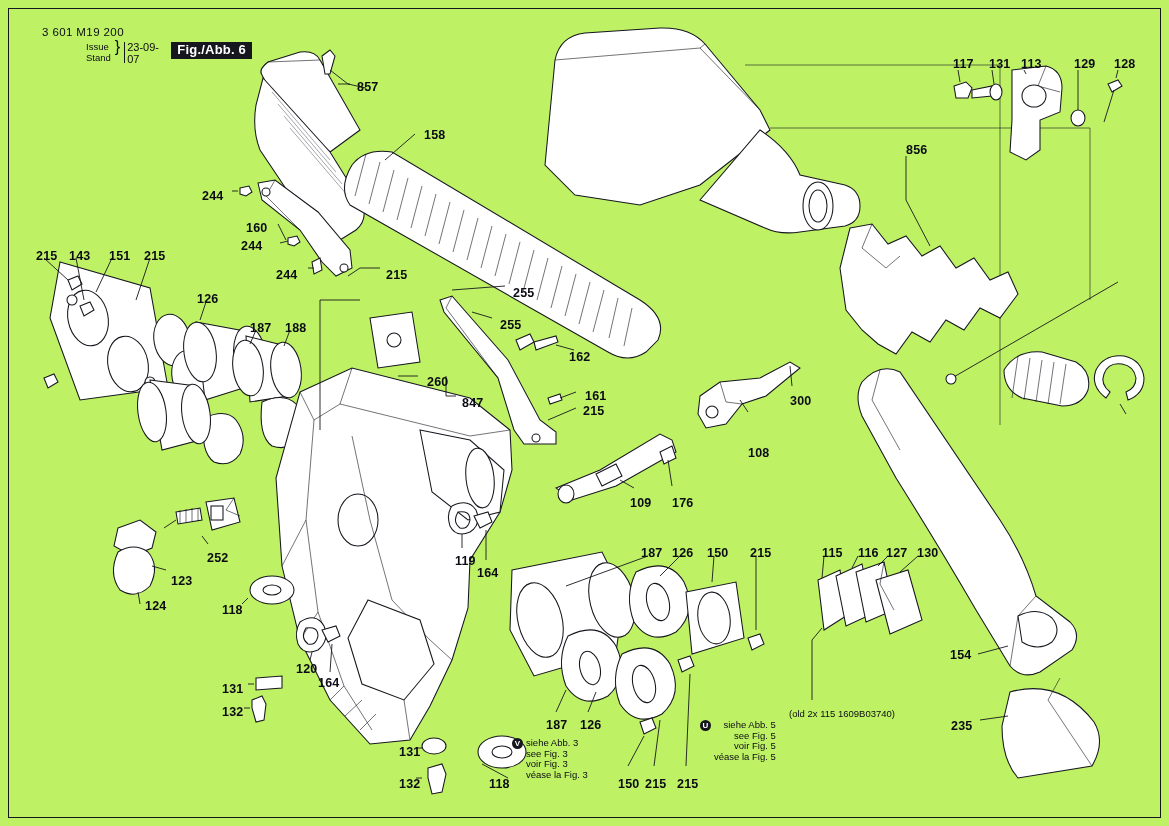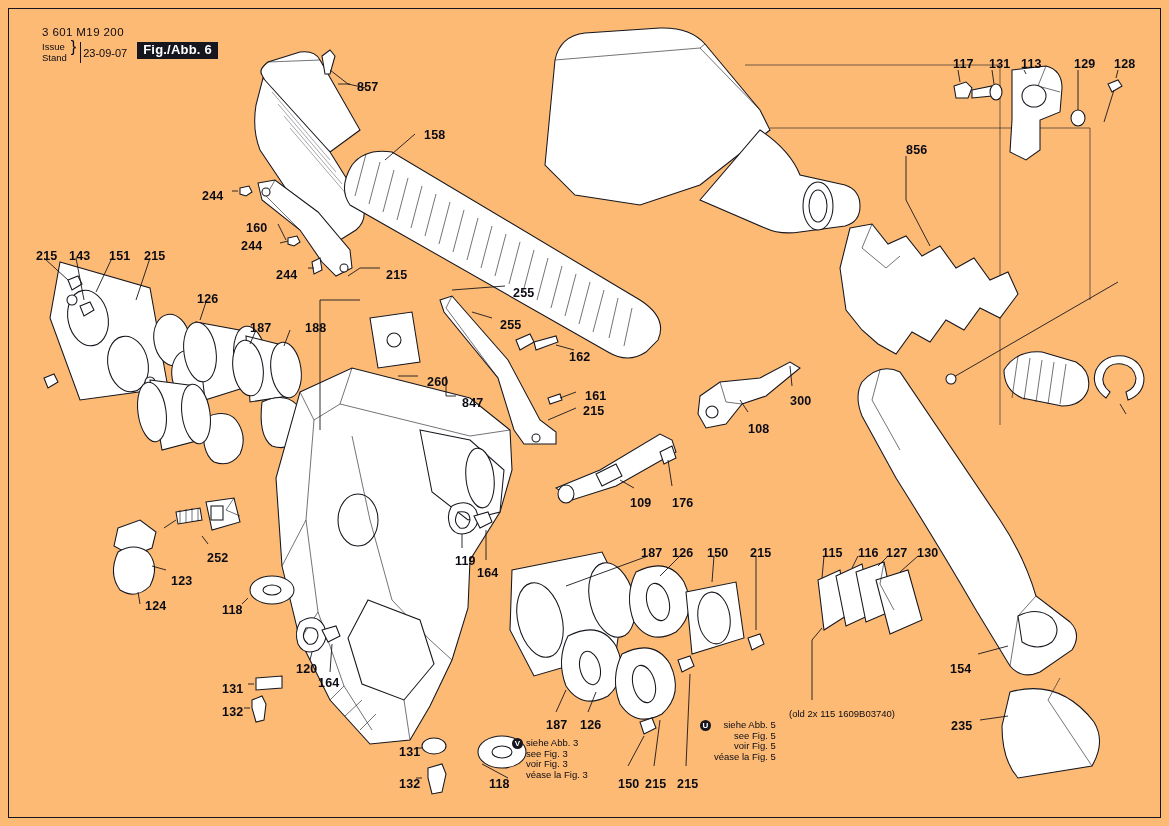--- a/index.html
+++ b/index.html
@@ -4,21 +4,21 @@
 <style>
   html,body{margin:0;padding:0;background:#ffffff;}
   body{
     font-family:"Liberation Sans", sans-serif;
     color:#0b0b14;
   }
   #sheet{
     position:relative;
     width:1169px;
     height:826px;
-    background:#fdba74;
+    background:#bef264;
     overflow:hidden;
   }
   .border{
     position:absolute;
     left:8px; top:8px;
     width:1153px; height:810px;
     border:1.5px solid #16161e;
     box-sizing:border-box;
   }
   
@@ -31,20 +31,21 @@
   }
   .hdr .partno{
     font-size:11.5px;
     letter-spacing:0.4px;
     margin-bottom:4px;
   }
   .hdr-row{
     display:flex;
     align-items:flex-start;
     gap:4px;
+    margin-left:44px;
   }
   .issue-lbl{
     font-size:9.5px;
     line-height:10.5px;
     white-space:pre;
   }
   .brace{
     font-size:16px;
     line-height:11px;
     margin-top:-1px;
@@ -442,45 +443,45 @@
       <div class="lbl" style="left: 276px; top: 268px;">244</div>
       <div class="lbl" style="left: 386px; top: 268px;">215</div>
       <div class="lbl" style="left: 513px; top: 286px;">255</div>
       <div class="lbl" style="left: 500px; top: 318px;">255</div>
       <div class="lbl" style="left: 36px; top: 249px;">215</div>
       <div class="lbl" style="left: 69px; top: 249px;">143</div>
       <div class="lbl" style="left: 109px; top: 249px;">151</div>
       <div class="lbl" style="left: 144px; top: 249px;">215</div>
       <div class="lbl" style="left: 197px; top: 292px;">126</div>
       <div class="lbl" style="left: 250px; top: 321px;">187</div>
-      <div class="lbl" style="left: 285px; top: 321px; margin-left: 20px;">188</div>
+      <div class="lbl" style="left: 285px; top: 321px;">188</div>
       <div class="lbl" style="left: 569px; top: 350px;">162</div>
       <div class="lbl" style="left: 427px; top: 375px;">260</div>
       <div class="lbl" style="left: 462px; top: 396px;">847</div>
       <div class="lbl" style="left: 585px; top: 389px;">161</div>
       <div class="lbl" style="left: 583px; top: 404px;">215</div>
       <div class="lbl" style="left: 790px; top: 394px;">300</div>
-      <div class="lbl" style="left: 748px; top: 422px;">108</div>
+      <div class="lbl" style="left: 748px; top: 446px;">108</div>
       <div class="lbl" style="left: 630px; top: 496px;">109</div>
       <div class="lbl" style="left: 672px; top: 496px;">176</div>
       <div class="lbl" style="left: 207px; top: 551px;">252</div>
       <div class="lbl" style="left: 171px; top: 574px;">123</div>
       <div class="lbl" style="left: 126px; top: 599px; margin-left: 19px;">124</div>
       <div class="lbl" style="left: 222px; top: 603px;">118</div>
       <div class="lbl" style="left: 455px; top: 554px;">119</div>
       <div class="lbl" style="left: 477px; top: 566px;">164</div>
       <div class="lbl" style="left: 641px; top: 546px;">187</div>
       <div class="lbl" style="left: 672px; top: 546px;">126</div>
       <div class="lbl" style="left: 707px; top: 546px;">150</div>
       <div class="lbl" style="left: 750px; top: 546px;">215</div>
       <div class="lbl" style="left: 822px; top: 546px;">115</div>
       <div class="lbl" style="left: 858px; top: 546px;">116</div>
       <div class="lbl" style="left: 886px; top: 546px;">127</div>
       <div class="lbl" style="left: 917px; top: 546px;">130</div>
-      <div class="lbl" style="left: 950px; top: 662px;">154</div>
+      <div class="lbl" style="left: 950px; top: 648px;">154</div>
       <div class="lbl" style="left: 951px; top: 719px;">235</div>
       <div class="lbl" style="left: 296px; top: 662px;">120</div>
       <div class="lbl" style="left: 318px; top: 676px;">164</div>
       <div class="lbl" style="left: 222px; top: 682px;">131</div>
       <div class="lbl" style="left: 222px; top: 705px;">132</div>
       <div class="lbl" style="left: 399px; top: 745px;">131</div>
       <div class="lbl" style="left: 399px; top: 777px;">132</div>
       <div class="lbl" style="left: 489px; top: 777px;">118</div>
       <div class="lbl" style="left: 546px; top: 718px;">187</div>
       <div class="lbl" style="left: 580px; top: 718px;">126</div>

